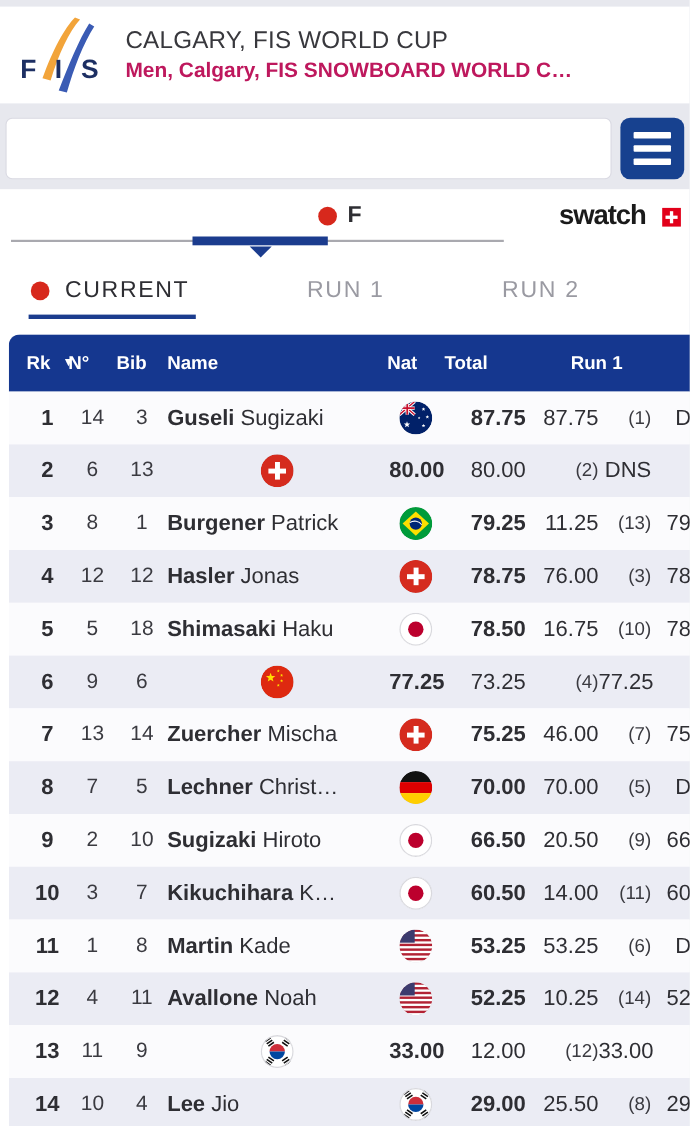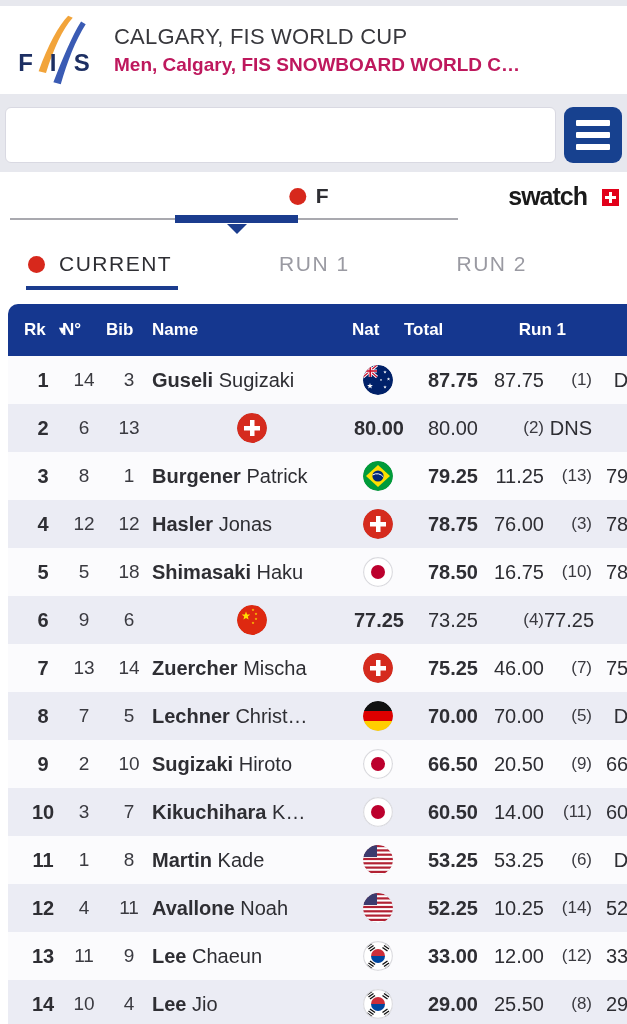--- a/index.html
+++ b/index.html
@@ -546,23 +546,20 @@
     <div class="c-total">52.25</div>
     <div class="c-run1">10.25</div>
     <div class="c-r1rank">(14)</div>
     <div class="c-run2">52.25</div>
     <div class="c-r2rank"></div>
   </div>
           <div class="tgrid row main">
     <div class="c-rk">13</div>
     <div class="c-n">11</div>
     <div class="c-bib">9</div>
-    <div class="c-name">
-      <span class="last">Lee</span> <span class="first">Chaeun</span>
-    </div>
     <div class="c-nat">
       <span class="flag">
                 <svg width="30" height="30" viewBox="0 0 30 30">
                   <defs>
                     <clipPath id="cKOR">
                       <circle cx="15" cy="15" r="15"></circle>
                     </clipPath>
                   </defs>
                   <g clip-path="url(#cKOR)">
                     <rect width="30" height="30" fill="#fff"></rect>

